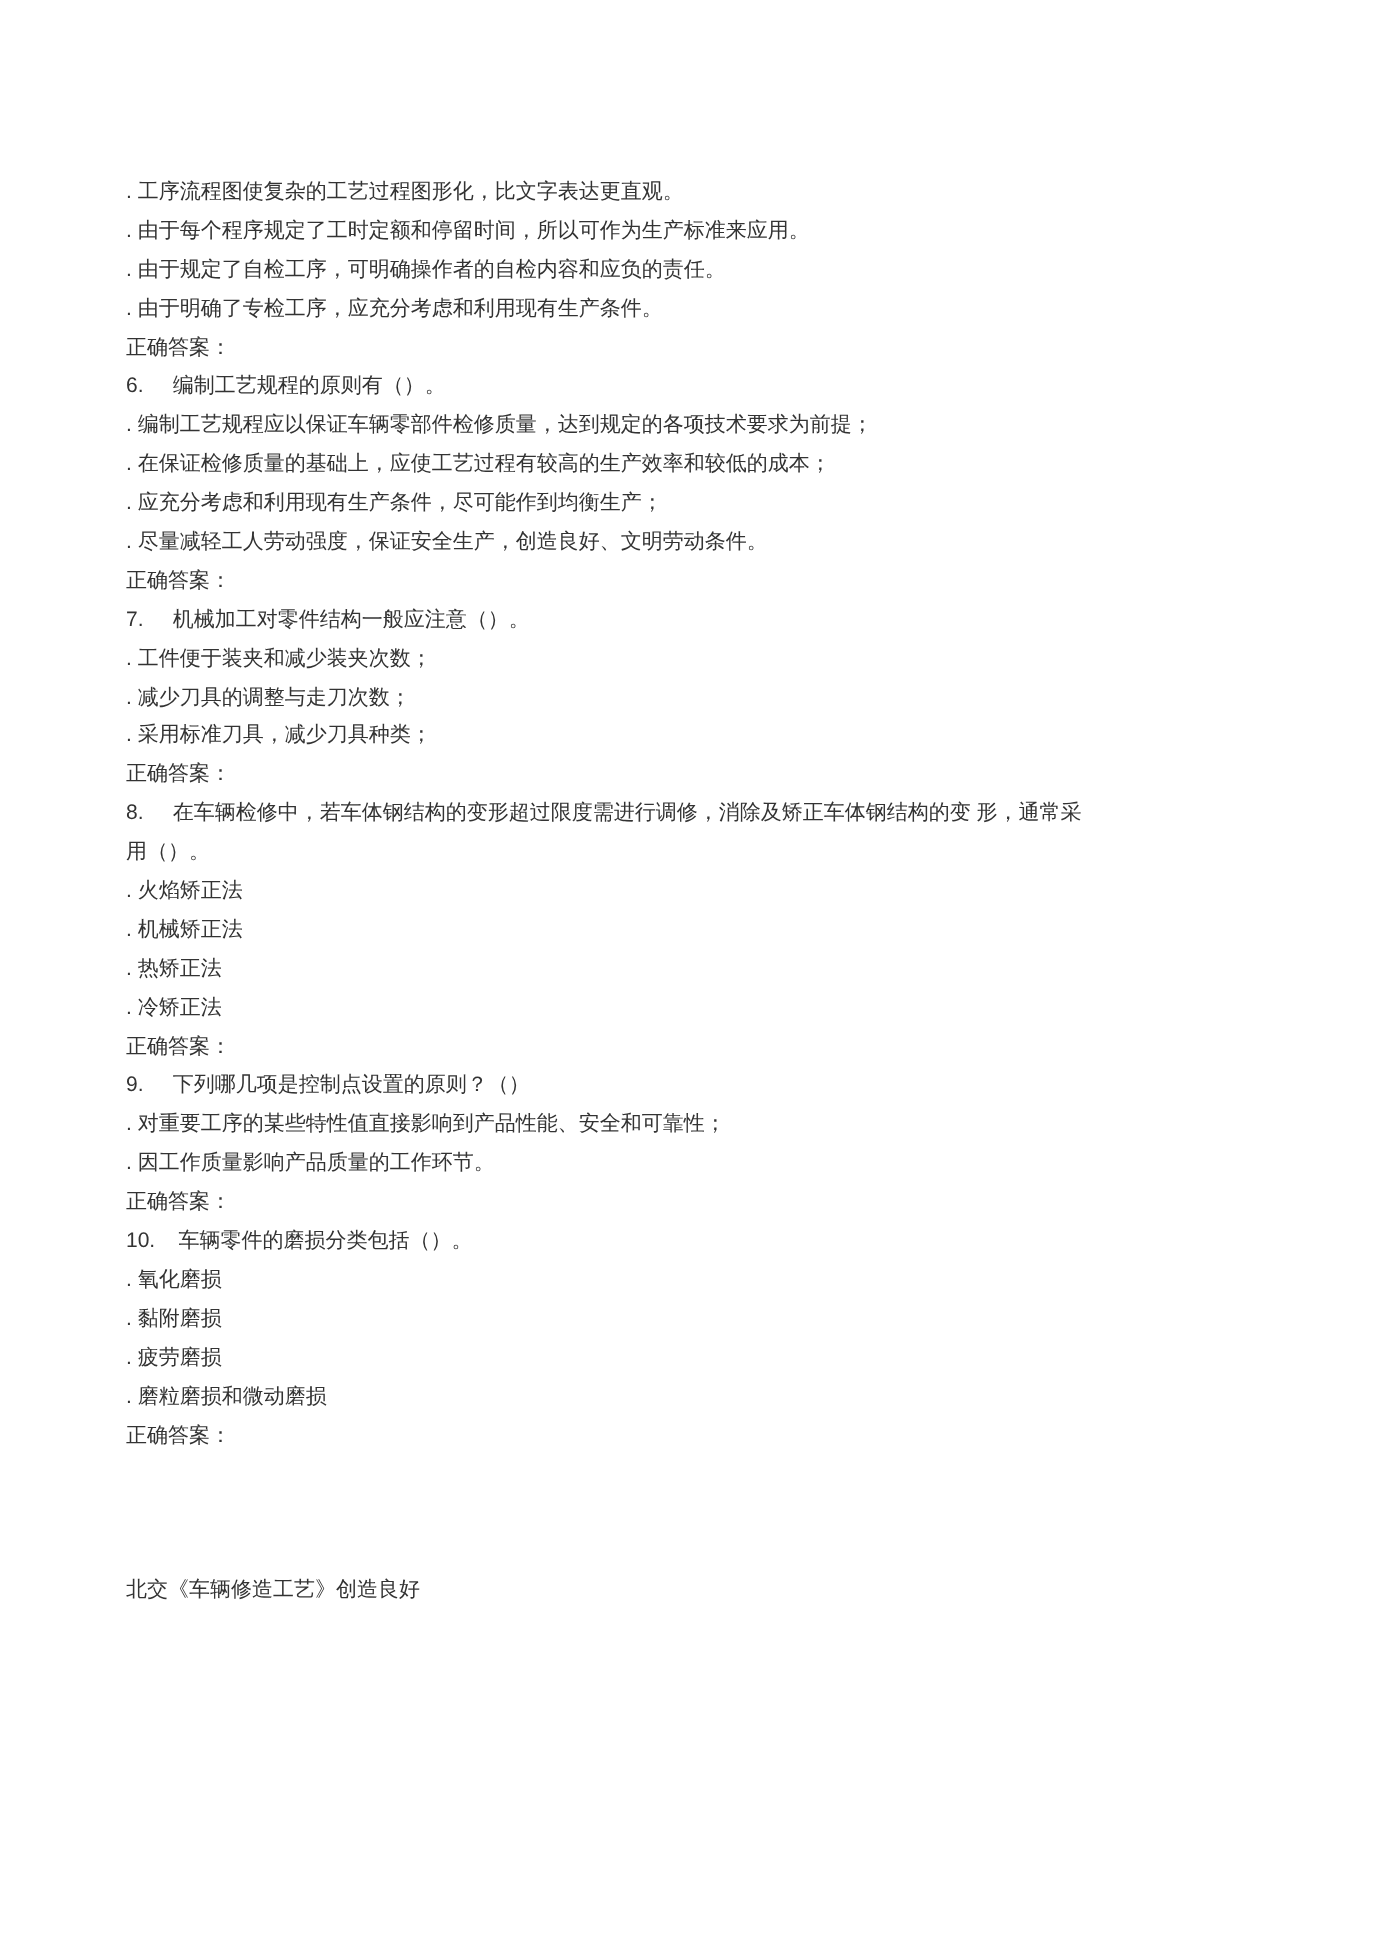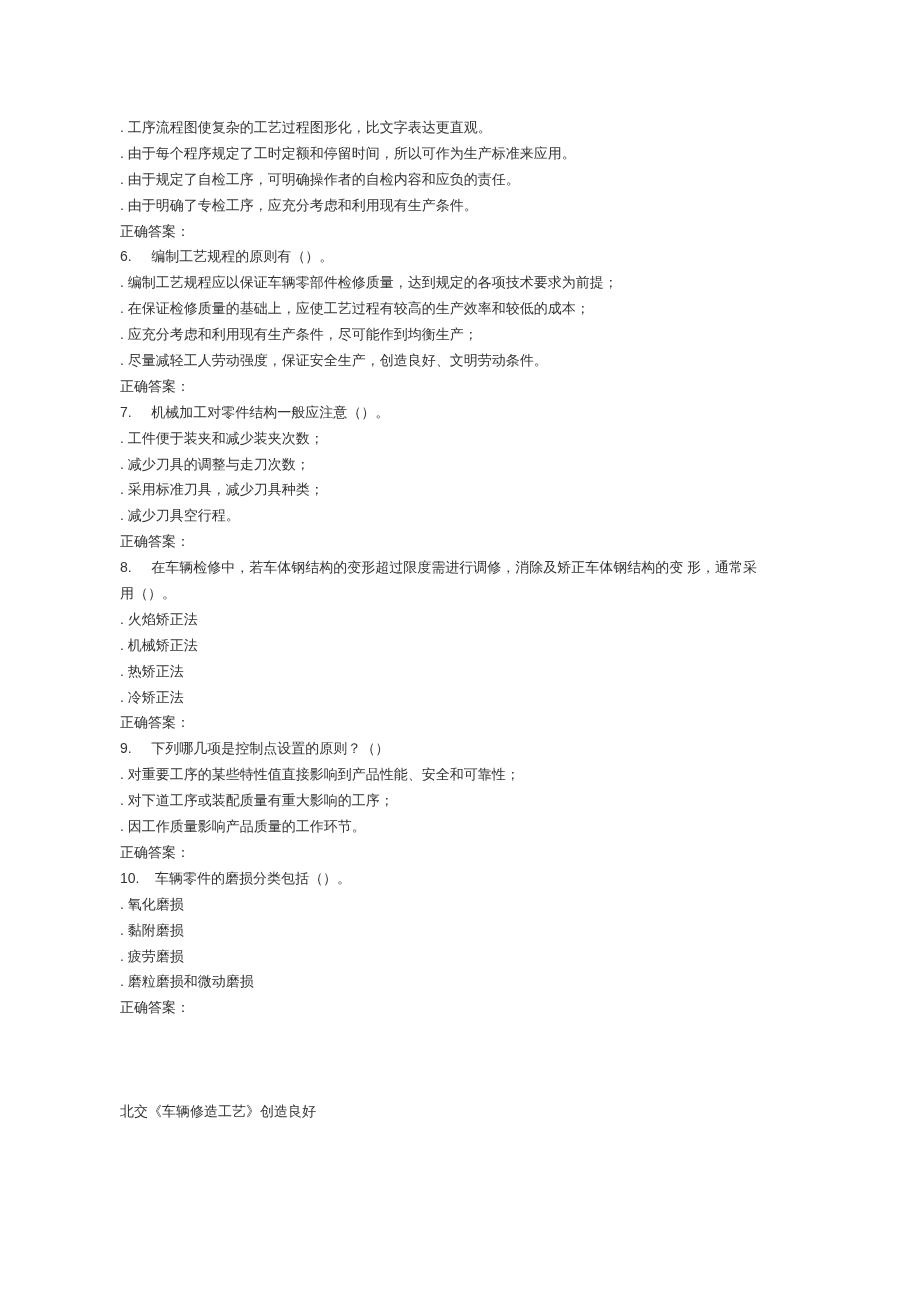--- a/index.html
+++ b/index.html
@@ -8,21 +8,21 @@
     background: #ffffff;
     font-family: "Microsoft YaHei", "SimSun", sans-serif;
     font-size: 14px;
     color: #333333;
     line-height: 1.85;
   }
   .page {
     width: 920px;
     min-height: 1303px;
     box-sizing: border-box;
-    padding: 115px 120px 60px 120px;
+    padding: 115px 120px 60px 84px;
   }
   .line {
     display: block;
   }
   .q-num {
     display: inline;
   }
   .q-text {
     display: inline;
   }
@@ -51,40 +51,38 @@
   <span class="line">. 尽量减轻工人劳动强度，保证安全生产，创造良好、文明劳动条件。</span>
   <span class="line">正确答案：</span>
 
   <span class="line">
     <span class="q-num">7.</span>&nbsp;&nbsp;&nbsp;&nbsp;
     <span class="q-text">机械加工对零件结构一般应注意（）。</span>
   </span>
   <span class="line">. 工件便于装夹和减少装夹次数；</span>
   <span class="line">. 减少刀具的调整与走刀次数；</span>
   <span class="line">. 采用标准刀具，减少刀具种类；</span>
-  <span class="line">. 减少刀具空行程。</span>
   <span class="line">正确答案：</span>
 
   <span class="line">
     <span class="q-num">8.</span>&nbsp;&nbsp;&nbsp;&nbsp;
     <span class="q-text">在车辆检修中，若车体钢结构的变形超过限度需进行调修，消除及矫正车体钢结构的变 形，通常采</span>
   </span>
   <span class="line">用（）。</span>
   <span class="line">. 火焰矫正法</span>
   <span class="line">. 机械矫正法</span>
   <span class="line">. 热矫正法</span>
   <span class="line">. 冷矫正法</span>
   <span class="line">正确答案：</span>
 
   <span class="line">
     <span class="q-num">9.</span>&nbsp;&nbsp;&nbsp;&nbsp;
     <span class="q-text">下列哪几项是控制点设置的原则？（）</span>
   </span>
   <span class="line">. 对重要工序的某些特性值直接影响到产品性能、安全和可靠性；</span>
-  <span class="line">. 对下道工序或装配质量有重大影响的工序；</span>
   <span class="line">. 因工作质量影响产品质量的工作环节。</span>
   <span class="line">正确答案：</span>
 
   <span class="line">
     <span class="q-num">10.</span>&nbsp;&nbsp;&nbsp;
     <span class="q-text">车辆零件的磨损分类包括（）。</span>
   </span>
   <span class="line">. 氧化磨损</span>
   <span class="line">. 黏附磨损</span>
   <span class="line">. 疲劳磨损</span>

